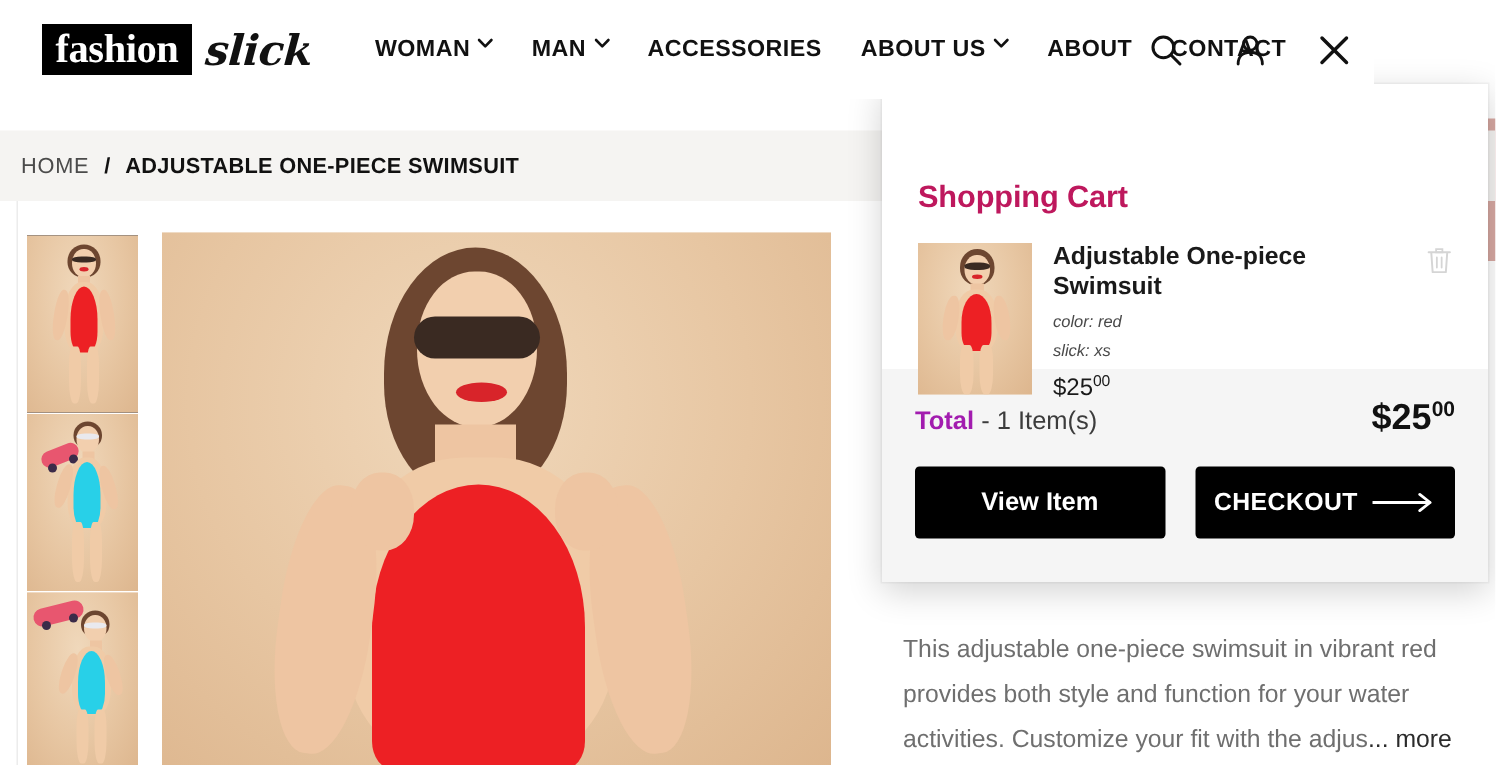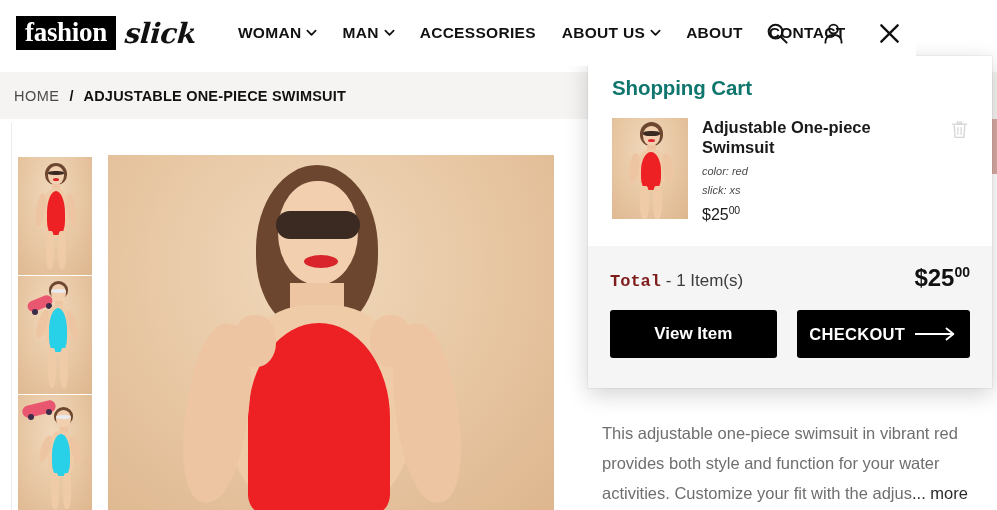--- a/index.html
+++ b/index.html
@@ -10,20 +10,21 @@
     background: #ffffff;
   }
   .page { position: relative; width: 997px; height: 510px; overflow: hidden; background:#fff; }
 
   
   .header {
     position: absolute; left:0; top:0; width: 916px; height: 66px;
     background: #ffffff;
     display: flex; align-items: center;
     z-index: 30;
+    padding-left: 12px;
   }
   .logo { display:flex; align-items:center; margin-left: 16px; }
   .logo-badge {
     background:#000; color:#fff;
     font-family: "Liberation Serif", serif;
     font-weight: 700; font-size: 27px;
     padding: 2px 9px 4px 9px;
     letter-spacing: -0.3px;
     line-height: 1.05;
   }
@@ -32,35 +33,35 @@
     font-family: "DejaVu Serif", serif;
     font-style: italic;
     font-weight: 600;
     font-size: 28px;
     color:#111;
     letter-spacing: -0.5px;
     transform: skewX(-4deg);
   }
   .nav { display:flex; align-items:center; margin-left: 42px; gap: 26px; }
   .nav-item {
-    display:flex; align-items:center; gap:5px;
+    display:flex; gap:5px;
     font-size: 15.5px; font-weight: 700; color:#111;
     letter-spacing: 0.3px;
     cursor: pointer;
     white-space: nowrap;
   }
   .caret { display:inline-block; width:10px; height:10px; position: relative; top:-1px; }
   .caret svg { display:block; }
   .nav-icons { position:absolute; right: 14px; top: 0; height:66px; display:flex; align-items:center; gap: 30px; }
   .nav-icon { width: 26px; height: 26px; cursor:pointer; display:flex; align-items:center; justify-content:center; }
   .nav-icon svg { display:block; }
 
   
   .breadcrumb {
-    position:absolute; left:0; top:72px; width: 997px; height: 47px;
+    position:absolute; left:0; top:87px; width: 997px; height: 47px;
     background:#f5f4f2;
     display:flex; align-items:center;
     z-index: 5;
   }
   .crumb-home { margin-left:14px; font-size: 14.5px; color:#4b4b4b; letter-spacing:.5px; cursor:pointer; }
   .crumb-sep { margin: 0 10px; font-size: 14.5px; font-weight:700; color:#111; }
   .crumb-current { font-size: 14.5px; font-weight: 700; color:#111; letter-spacing: .2px; }
 
   
   .content { position:absolute; left:0; top:123px; width:997px; height:387px; background:#fff; }
@@ -110,38 +111,38 @@
 
   
   .cart {
     position:absolute; left:588px; top:56px; width:404px; height:332px;
     background:#ffffff;
     box-shadow: 0 6px 22px rgba(0,0,0,0.18), 0 0 0 1px rgba(0,0,0,0.04);
     z-index: 20;
     display:flex; flex-direction:column;
   }
   .cart-top { padding: 20px 24px 0 24px; background:#fff; flex: 0 0 auto; height:190px; }
-  .cart-title { font-size: 20.5px; font-weight:700; color:#0f766e; letter-spacing:-.1px; }
+  .cart-title { font-size: 20.5px; font-weight:700; color:#be185d; letter-spacing:-.1px;margin-top:44px; }
   .cart-item { display:flex; margin-top: 18px; }
   .cart-thumb { width:76px; height:101px; flex:0 0 76px; overflow:hidden; position:relative; background:#e8c8a5; }
   .cart-item-body { flex:1; margin-left: 14px; position:relative; padding-right: 34px; }
   .cart-item-name { font-size:16.5px; font-weight:700; color:#1a1a1a; line-height:1.2; }
   .cart-attr { font-size:11px; font-style:italic; color:#4a4a4a; margin-top: 7px; }
   .cart-price { font-size:16px; color:#1a1a1a; margin-top: 8px; }
   .cart-price sup { font-size: 10.5px; vertical-align: super; letter-spacing:-0.2px; }
   .trash { position:absolute; right:0; top:2px; width:17px; height:19px; cursor:pointer; opacity:1; }
   .trash svg { display:block; }
 
   .cart-bottom {
     background:#f5f5f5; flex:1;
     padding: 18px 22px 0 22px;
   }
   .total-row { display:flex; align-items:baseline; justify-content:space-between; }
   .total-left { font-size:17px; color:#3c3c3c; }
-  .total-left b { color:#7f1d1d; font-weight:700;font-family:Liberation Mono, monospace; }
+  .total-left b { color:#a21caf; font-weight:700; }
   .total-amt { font-size: 24px; font-weight:700; color:#111; }
   .total-amt sup { font-size: 14px; vertical-align: super; }
   .cart-btns { display:flex; gap: 20px; margin-top: 18px; }
   .btn {
     background:#000; color:#fff; border:none; cursor:pointer;
     height: 48px; border-radius: 3px;
     display:flex; align-items:center; justify-content:center;
     font-family:"Liberation Sans", sans-serif;
   }
   .btn-view { width: 168px; font-size:17px; font-weight:700; }

